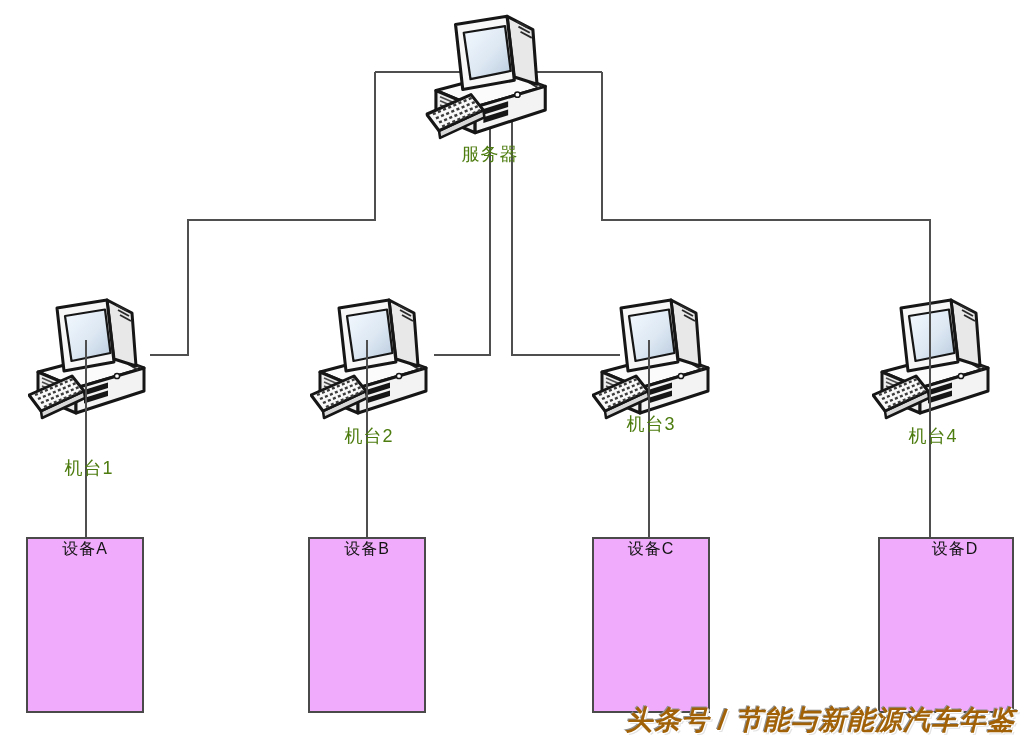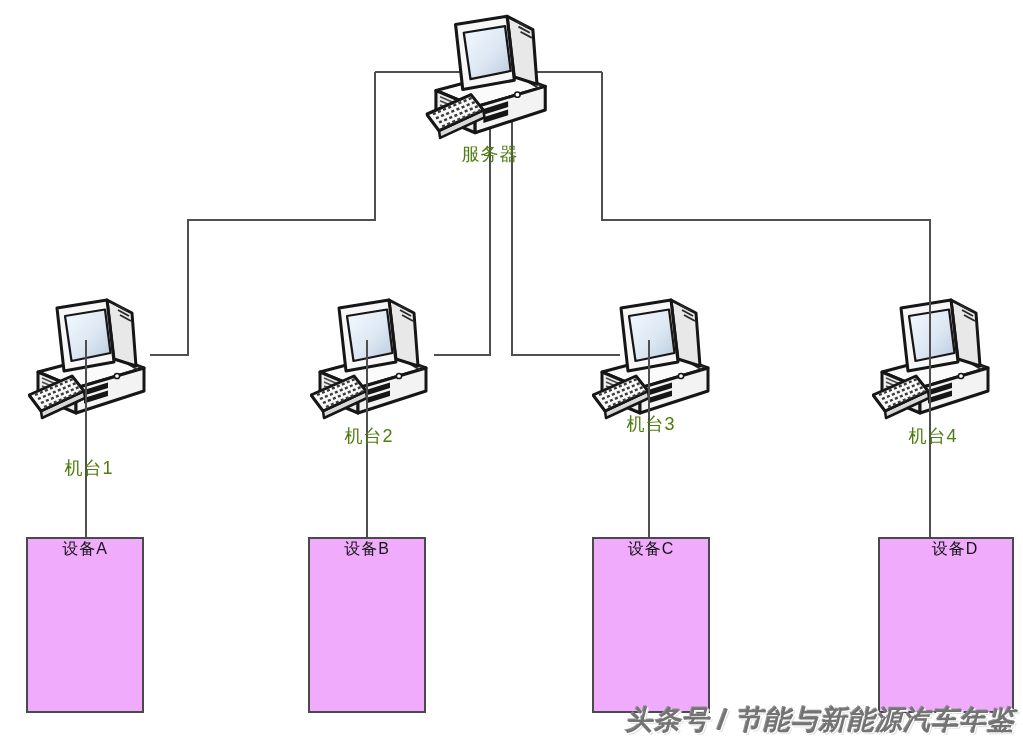--- a/index.html
+++ b/index.html
@@ -60,21 +60,21 @@
     letter-spacing: 1px;
   }
   
   #watermark {
     position: absolute;
     right: 8px;
     bottom: 1px;
     font-size: 27px;
     font-weight: bold;
     font-style: italic;
-    color: #737373;
+    color: #a16207;
     letter-spacing: 1px;
     text-shadow: 1px 1px 0 #ffffff, 2px 2px 0 #e3e3e3, -1px -1px 0 #8f8f8f;
     white-space: nowrap;
     z-index: 5;
   }
   #pc-defs { position: absolute; width: 0; height: 0; overflow: hidden; }
 </style>
 </head>
 <body>
 

